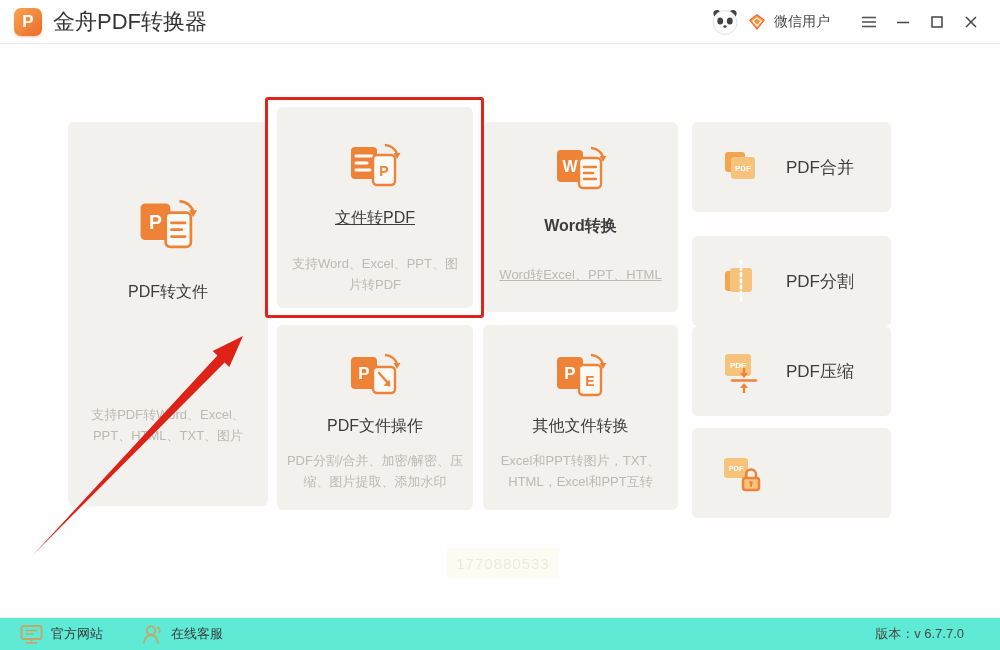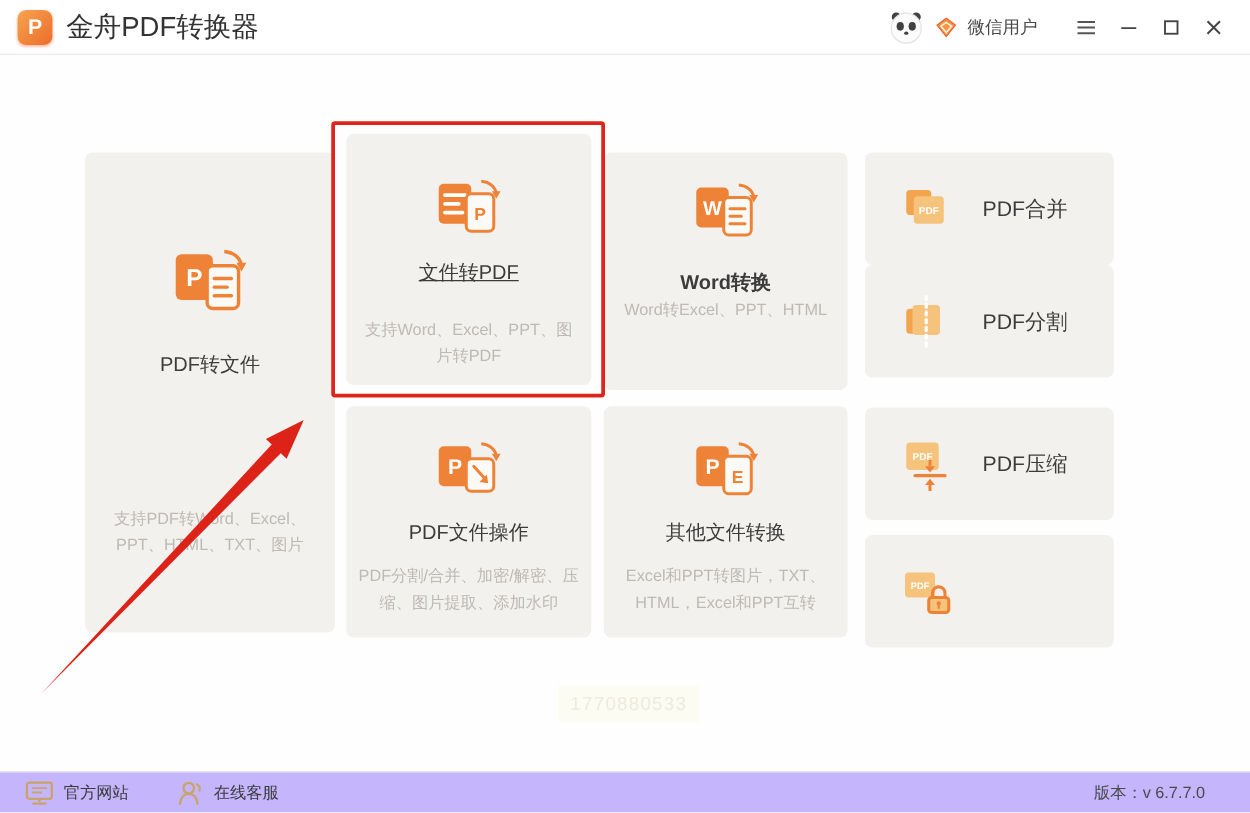--- a/index.html
+++ b/index.html
@@ -33,41 +33,41 @@
   .red-box { position:absolute; left:265px; top:97px; width:219px; height:221px;
              border:3px solid #df241b; border-radius:3px; z-index:3; pointer-events:none; }
   .card-file2pdf { left:277px; top:107px; width:196px; height:201px; z-index:2; }
   .card-file2pdf .icon-combo { margin-top:30px; }
   .card-file2pdf .card-title { margin-top:15px;text-decoration:underline; }
   .card-file2pdf .card-desc { margin-top:24px; width:178px; }
 
   .card-word { left:483px; top:122px; width:195px; height:190px; }
   .card-word .icon-combo { margin-top:18px; }
   .card-word .card-title { margin-top:20px;font-weight:bold; }
-  .card-word .card-desc { width:190px; }
+  .card-word .card-desc { margin-top:27px; width:190px;text-decoration:underline; }
 
   .card-pdfops { left:277px; top:325px; width:196px; height:185px; }
   .card-other  { left:483px; top:325px; width:195px; height:185px; }
   .card-pdfops .icon-combo, .card-other .icon-combo { margin-top:22px; }
   .card-pdfops .card-title, .card-other .card-title { margin-top:13px; }
   .card-pdfops .card-desc, .card-other .card-desc { margin-top:13px; width:182px; }
 
   .card-side { left:692px; width:199px; height:90px; flex-direction:row; justify-content:flex-start; padding-left:28px; }
   .side-label { font-size:17px; color:#3c3c3c; margin-left:22px; }
-  .side-1 { top:122px; } .side-2 { top:212px; } .side-3 { top:326px; } .side-4 { top:428px; }
+  .side-1 { top:122px; } .side-2 { top:236px; } .side-3 { top:326px; } .side-4 { top:428px; }
 
   
   .anno { position:absolute; left:0; top:0; width:1000px; height:650px; z-index:10; pointer-events:none; }
 
   .watermark { position:absolute; left:447px; top:548px; width:112px; height:30px; background:#fdfcf3;
                display:flex; align-items:center; justify-content:center; font-size:15px; color:#edebdd;
                letter-spacing:1px; z-index:0; }
 
   
-  .footer { position:absolute; left:0; top:617px; width:1000px; height:33px; background:#c4b5fd;
+  .footer { position:absolute; left:0; top:617px; width:1000px; height:33px; background:#5eead4;
             border-top:1px solid #ececec; display:flex; align-items:center; padding:0 36px 0 20px; z-index:20; }
   .foot-item { display:flex; align-items:center; cursor:pointer; }
   .foot-item + .foot-item { margin-left:38px; }
   .foot-label { font-size:13px; color:#3a3a3a; margin-left:8px; }
   .foot-spacer { flex:1; }
   .version { font-size:13px; color:#4a4a4a; }
 </style>
 </head>
 <body>
 

